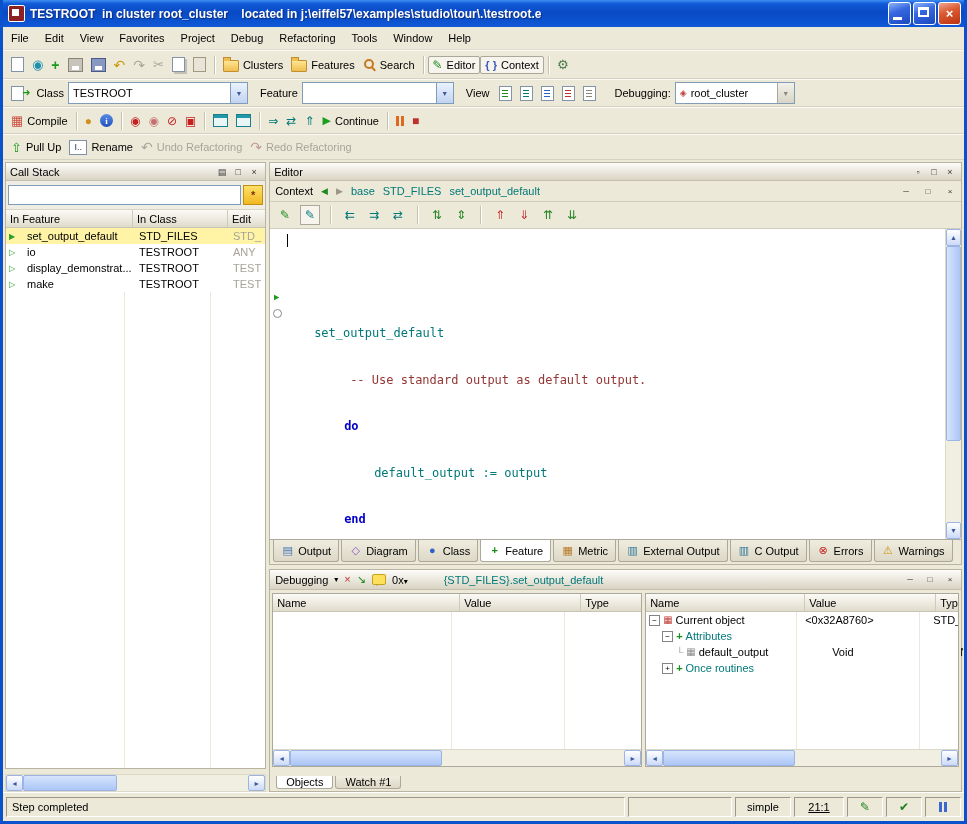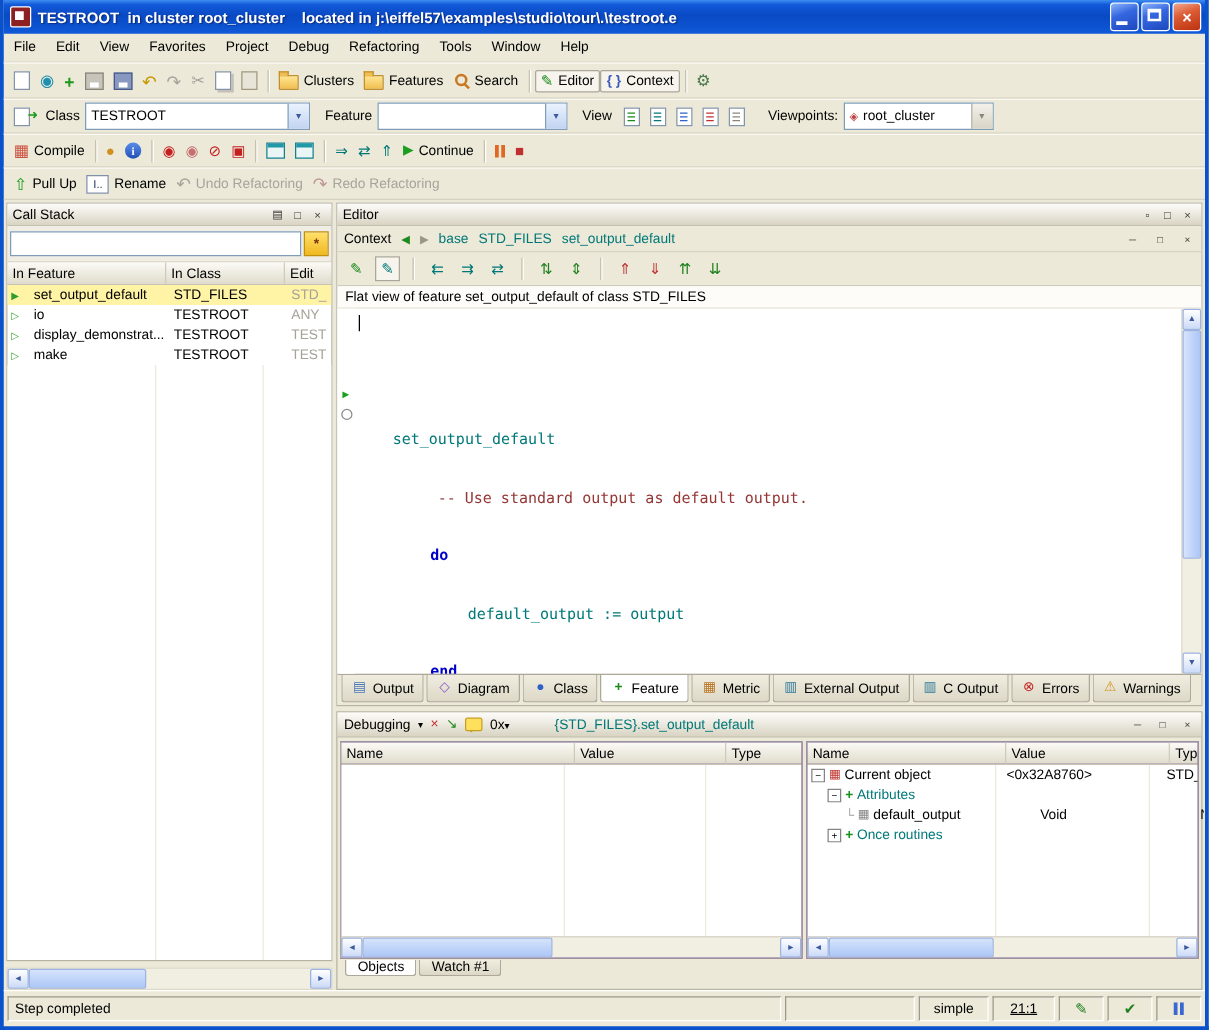--- a/index.html
+++ b/index.html
@@ -145,21 +145,21 @@
       linear-gradient(#EBE8DC,#EBE8DC) 273px 0/1px 100% no-repeat,#fff;}
   .drow{display:flex;height:16px;align-items:center;}
   .dc{white-space:nowrap;overflow:hidden;padding:0 3px;display:flex;align-items:center;gap:3px;}
   .expander{flex:0 0 9px;width:9px;height:9px;border:1px solid #848484;background:#fff;font-size:8px;line-height:7px;text-align:center;display:inline-flex;align-items:center;justify-content:center;}
   .objic{font-size:10px;line-height:1;}
   .teal{color:#007878;}
   .treec{color:#A0A0A0;font-size:10px;}
   .plusic{color:#18901C;font-weight:bold;font-size:11px;line-height:1;}
 
   
-  .btabs{flex:0 0 21px;display:flex;align-items:flex-start;gap:2px;padding:1px 0 2px 6px;}
+  .btabs{flex:0 0 21px;display:flex;align-items:flex-end;gap:2px;padding:1px 0 2px 6px;}
   .btab{display:flex;align-items:center;padding:0 9px;border:1px solid #ACA89C;border-top:none;border-radius:0 0 3px 3px;background:linear-gradient(#F0EDE0,#DDD8C6);}
   .btab.active{background:#fff;}
 
   
   .statusbar{flex:0 0 24px;display:flex;align-items:center;gap:3px;padding:2px 3px;border-top:1px solid #FFF;}
   .sb-cell{height:18px;display:flex;align-items:center;padding:0 5px;border:1px solid;border-color:#9C988A #FFF #FFF #9C988A;white-space:nowrap;overflow:hidden;}
   .sb-msg{flex:1;}
   .sb-prog{flex:0 0 92px;}
   .sb-mode{flex:0 0 44px;justify-content:center;}
   .sb-pos{flex:0 0 38px;justify-content:center;text-decoration:underline;}
@@ -274,21 +274,21 @@
       </span>
     <span class="tbtn">
         <span class="vic" style="color:#2E62C8;"></span>
       </span>
     <span class="tbtn">
         <span class="vic" style="color:#C03030;"></span>
       </span>
     <span class="tbtn">
         <span class="vic" style="color:#8A8678;"></span>
       </span>
-    <span style="margin:0 4px 0 14px;">Viewpoints:</span>
+    <span style="margin:0 4px 0 14px;">Debugging:</span>
     <span class="combo" style="width:118px;">
       <span class="val">
           <span class="g" style="color:#C04040;font-size:9px;">◈</span>
           <span>root_cluster</span>
         </span>
       <span class="carrow gray">▼</span>
     </span>
   </div>
 
   <div class="toolbar tb3">
@@ -474,21 +474,20 @@
           <span class="etool">
               <span class="g" style="color:#C03030;">⇓</span>
             </span>
           <span class="etool">
               <span class="g" style="color:#208020;">⇈</span>
             </span>
           <span class="etool">
               <span class="g" style="color:#208020;">⇊</span>
             </span>
         </div>
-        <div class="flat-line">Flat view of feature set_output_default of class STD_FILES</div>
         <div class="code-wrap">
           <div class="gutter">
             <span class="exec-arrow">►</span>
             <span class="bp-slot"></span>
           </div>
           <div class="code-text">
             <span class="caret"></span>
             <span class="cl">&nbsp;</span>
             <span class="cl ind1 tid">set_output_default</span>
             <span class="cl ind2 tcm">-- Use standard output as default output.</span>

